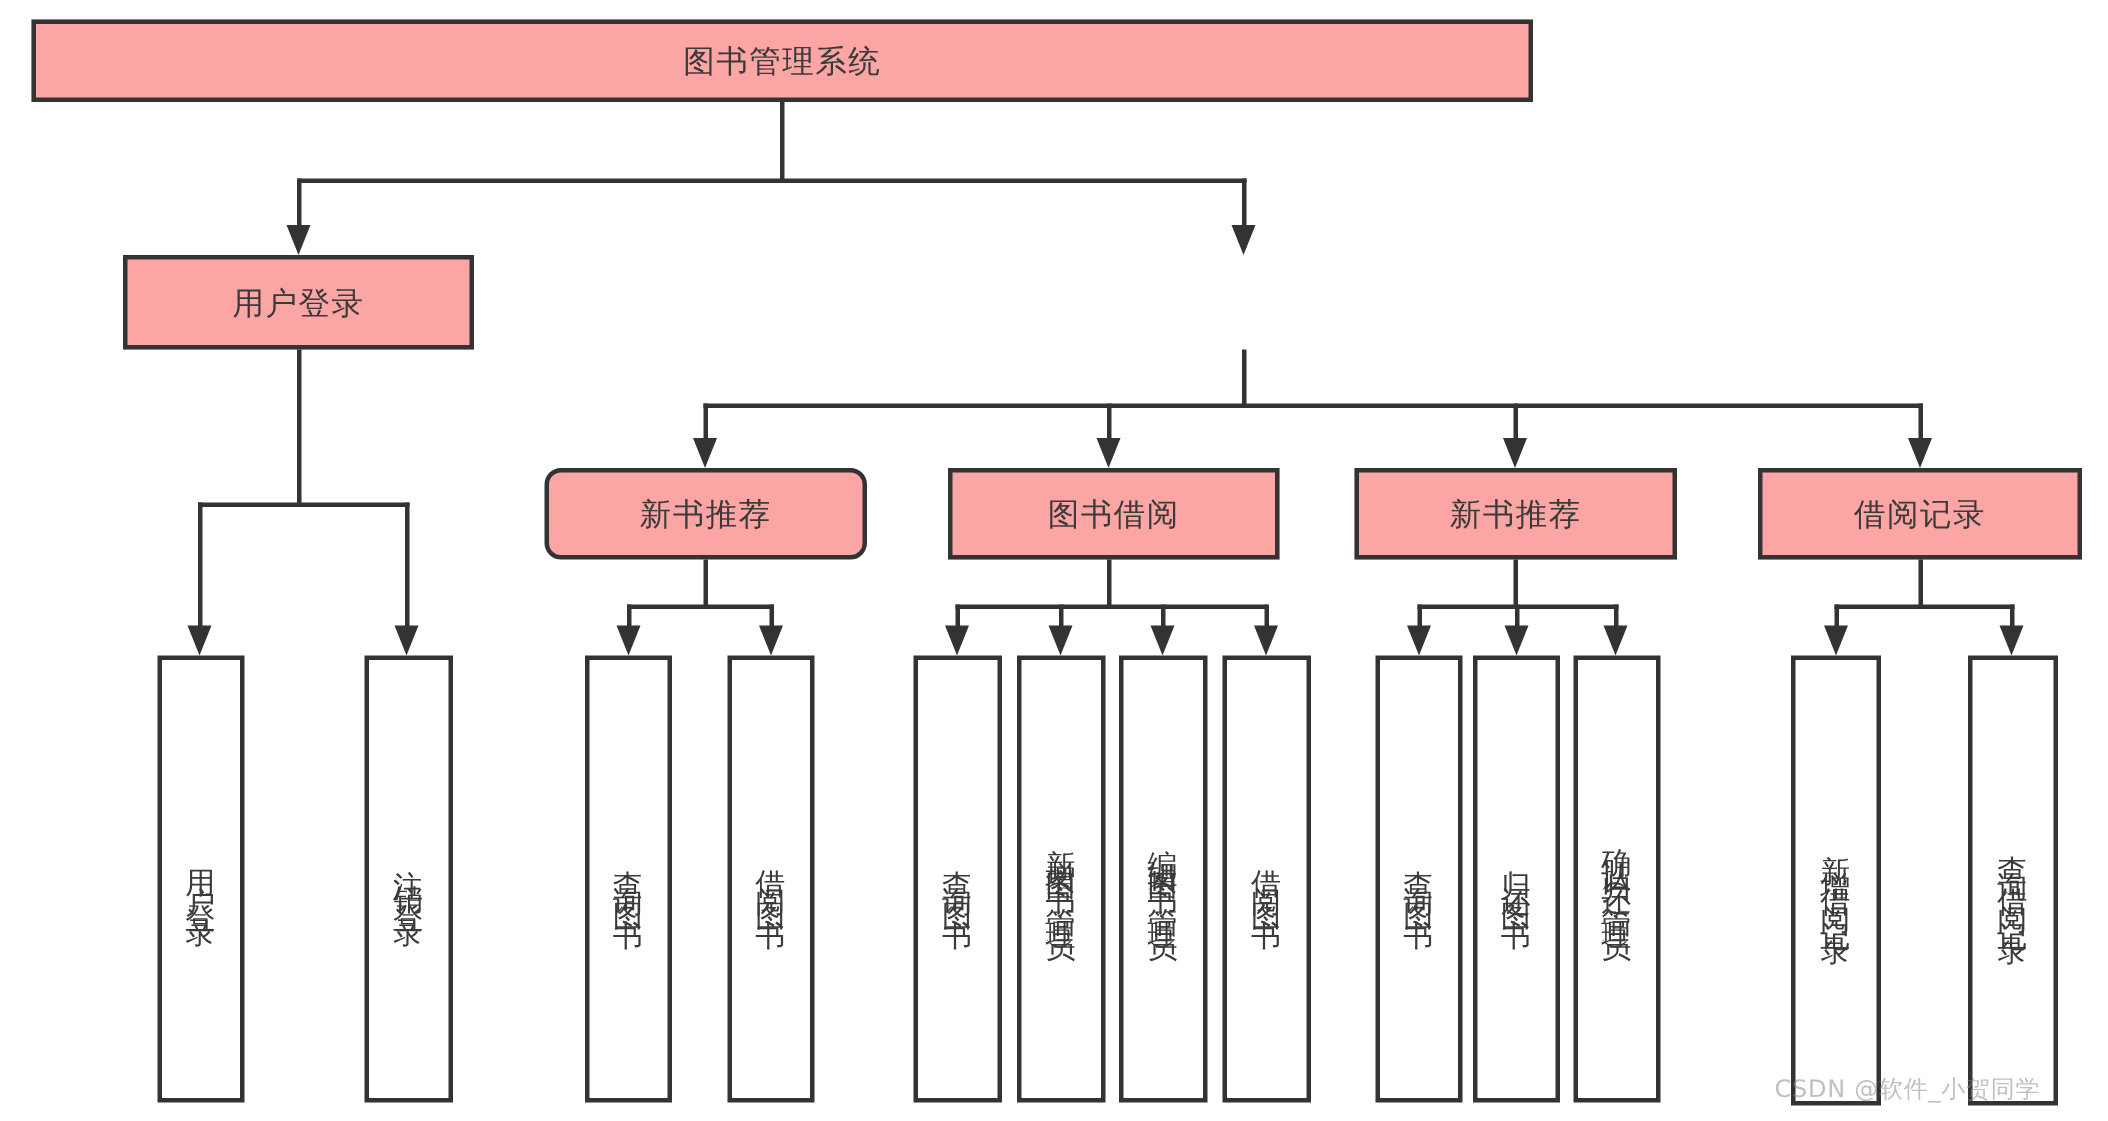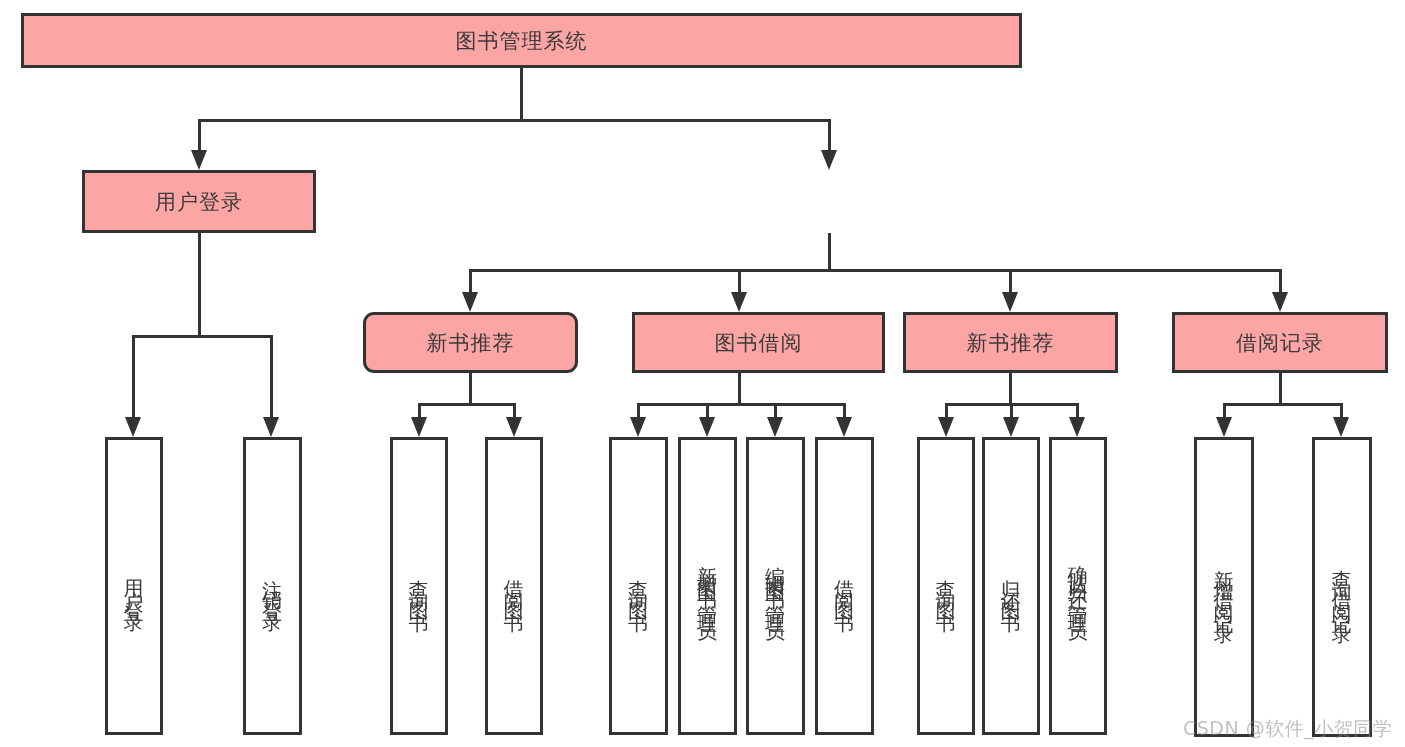--- a/index.html
+++ b/index.html
@@ -47,21 +47,21 @@
   .arr{
     position:absolute;
     width:0;height:0;
     border-left:8px solid transparent;
     border-right:8px solid transparent;
     border-top:20px solid var(--line);
   }
   #watermark{
     position:absolute;
     left:1183px;top:716px;
-    font-size:19px;
+    font-size:16px;
     color:rgba(140,140,140,0.55);
     letter-spacing:0.5px;
     white-space:nowrap;
     z-index:5;
   }
 </style>
 </head>
 <body>
 
 <div id="canvas">
@@ -72,21 +72,21 @@
 
   <div class="node" style="left:82px;top:170px;width:234px;height:63px;">
     <span>用户登录</span>
   </div>
 
 
   <div class="node" style="left:363px;top:312px;width:215px;height:61px;border-radius:11px;">
     <span>新书推荐</span>
   </div>
 
-  <div class="node" style="left:632px;top:312px;width:253px;height:61px;">
+  <div class="node" style="left:632px;top:312px;width:221px;height:61px;">
     <span>图书借阅</span>
   </div>
 
   <div class="node" style="left:903px;top:312px;width:215px;height:61px;">
     <span>新书推荐</span>
   </div>
 
   <div class="node" style="left:1172px;top:312px;width:216px;height:61px;">
     <span>借阅记录</span>
   </div>

